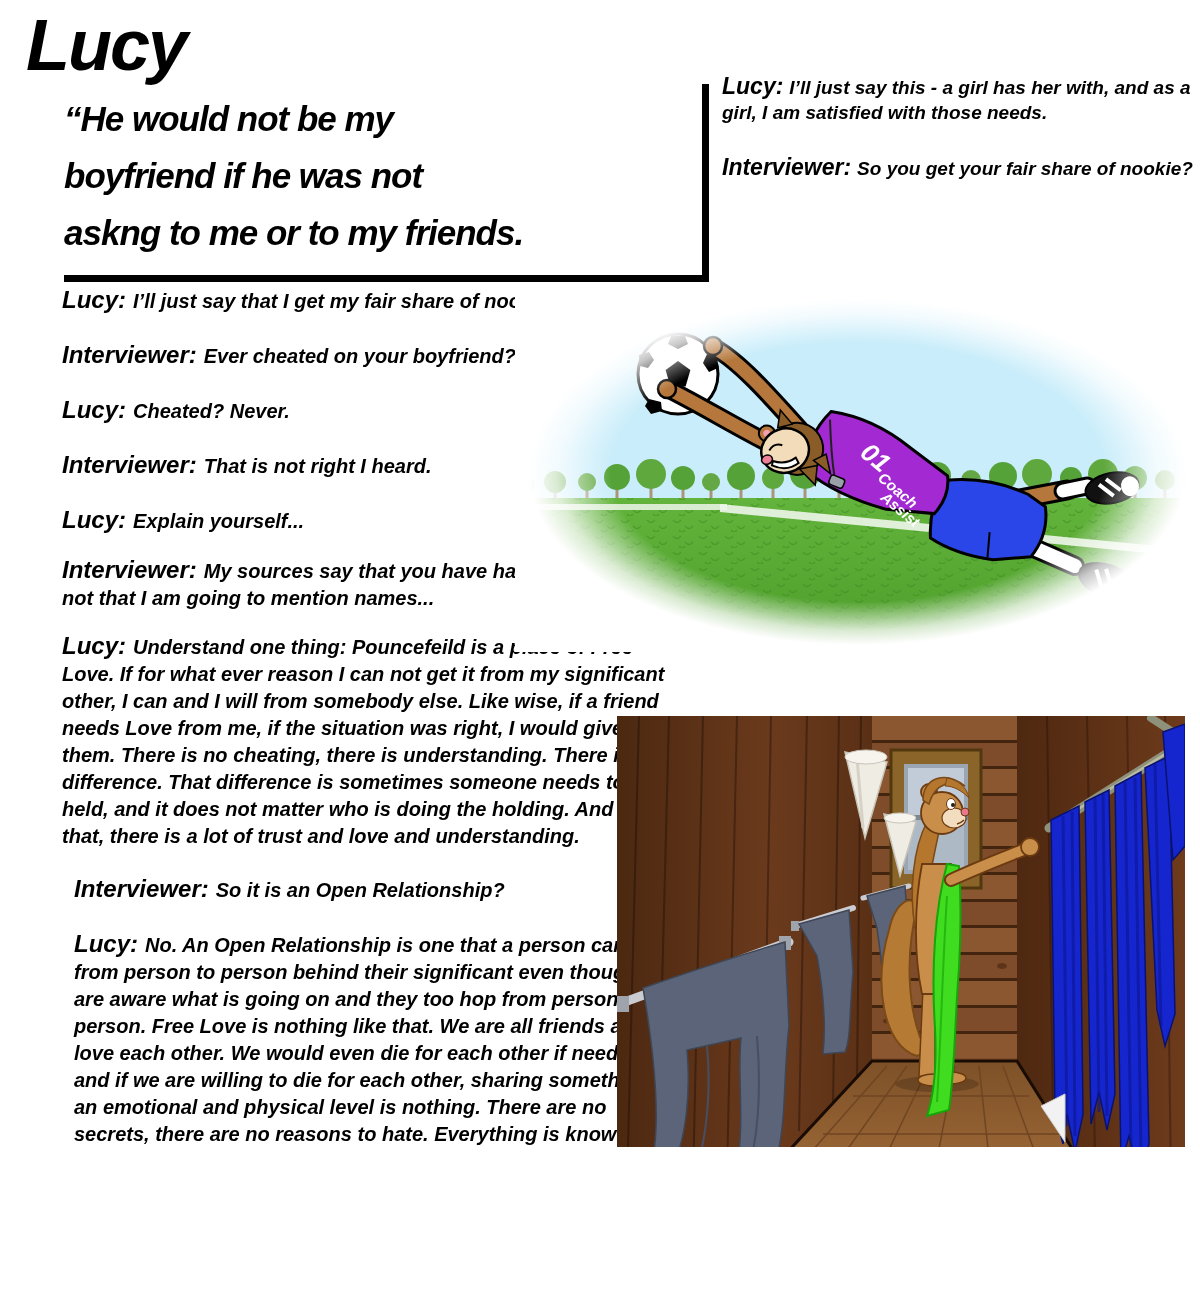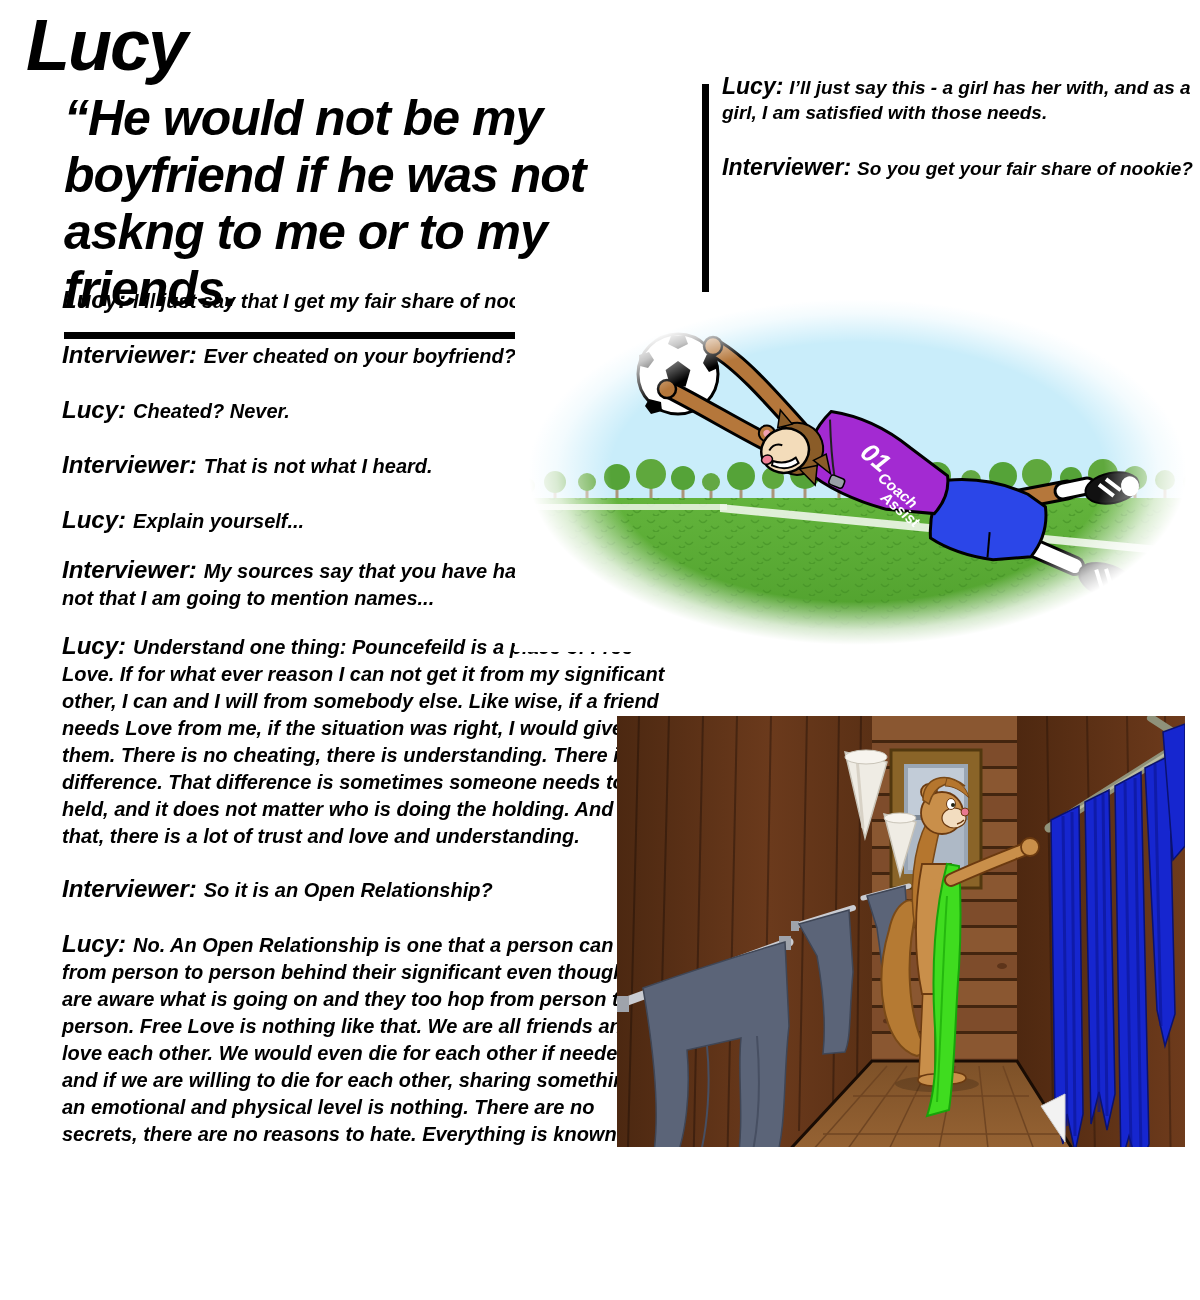--- a/index.html
+++ b/index.html
@@ -2,31 +2,31 @@
 <html><head>
 <meta charset="utf-8">
 <style>
   html,body{margin:0;padding:0;background:#fff;}
   .page{position:relative;width:1200px;height:1147px;background:#fff;overflow:hidden;
         font-family:"Liberation Sans",sans-serif;color:#000;}
   .page-title{position:absolute;left:26px;top:4px;margin:0;
         font-size:72px;font-weight:bold;font-style:italic;letter-spacing:-2px;}
   .pull-quote{position:absolute;left:64px;top:84px;width:626px;
         padding:6px 12px 14px 0;border-right:7px solid #000;border-bottom:7px solid #000;
-        font-weight:bold;font-style:italic;font-size:50px;line-height:57px;letter-spacing:-1px;}
+        font-weight:bold;font-style:italic;font-size:35px;line-height:57px;letter-spacing:-1px;}
   .pull-quote span{display:block;}
   .col{position:absolute;font-weight:bold;font-style:italic;}
   .col-right{left:722px;top:74px;width:474px;font-size:19px;line-height:25px;}
   .col-right .qa{margin:0 0 30px 0;}
   .col-right .spk{font-size:23px;margin-right:6px;}
   .sec-a{left:62px;top:286px;width:684px;font-size:20px;line-height:27px;}
   .sec-a .qa{margin:0 0 26px 0;}
   .sec-b{left:62px;top:556px;width:612px;font-size:20px;line-height:27px;}
   .sec-b .qa{margin:0 0 20px 0;}
-  .sec-c{left:62px;top:875px;width:612px;font-size:20px;line-height:27px;}
+  .sec-c{left:74px;top:875px;width:612px;font-size:20px;line-height:27px;}
   .sec-c .qa{margin:0 0 26px 0;}
   .sec-a .spk,.sec-b .spk,.sec-c .spk{font-size:24px;margin-right:7px;}
   .soccer-wrap{position:absolute;left:515px;top:292px;width:685px;height:360px;}
   .shower-wrap{position:absolute;left:617px;top:716px;width:568px;height:469px;}
   .brand{position:absolute;left:538px;top:1196px;display:flex;align-items:baseline;}
   .brand-name{font-family:"Liberation Serif",serif;font-variant:small-caps;font-weight:bold;
         font-size:108px;letter-spacing:4px;line-height:1;}
   .brand-year{font-family:"Liberation Sans",sans-serif;font-weight:bold;font-style:italic;
         font-size:51px;margin-left:0;line-height:1;text-decoration:underline;}
   svg{display:block;}
@@ -46,21 +46,21 @@
 
   <div class="col col-right">
     <p class="qa"><span class="spk">Lucy:</span><span>I’ll just say this - a girl has her with, and as a girl, I am satisfied with those needs.</span></p>
     <p class="qa"><span class="spk">Interviewer:</span><span>So you get your fair share of nookie?</span></p>
   </div>
 
   <div class="col sec-a">
     <p class="qa"><span class="spk">Lucy:</span><span>I’ll just say that I get my fair share of nookie, and then some.</span></p>
     <p class="qa"><span class="spk">Interviewer:</span><span>Ever cheated on your boyfriend?</span></p>
     <p class="qa"><span class="spk">Lucy:</span><span>Cheated? Never.</span></p>
-    <p class="qa"><span class="spk">Interviewer:</span><span>That is not what I heard.</span></p>
+    <p class="qa"><span class="spk">Interviewer:</span><span>That is not right I heard.</span></p>
     <p class="qa"><span class="spk">Lucy:</span><span>Explain yourself...</span></p>
   </div>
 
   <div class="col sec-b">
     <p class="qa"><span class="spk">Interviewer:</span><span>My sources say that you have had several affairs, not that I am going to mention names...</span></p>
     <p class="qa"><span class="spk">Lucy:</span><span>Understand one thing: Pouncefeild is a place of Free Love. If for what ever reason I can not get it from my significant other, I can and I will from somebody else. Like wise, if a friend needs Love from me, if the situation was right, I would give it to them. There is no cheating, there is understanding. There is a difference. That difference is sometimes someone needs to be held, and it does not matter who is doing the holding. And in that, there is a lot of trust and love and understanding.</span></p>
   </div>
 
   <div class="col sec-c">
     <p class="qa"><span class="spk">Interviewer:</span><span>So it is an Open Relationship?</span></p>

